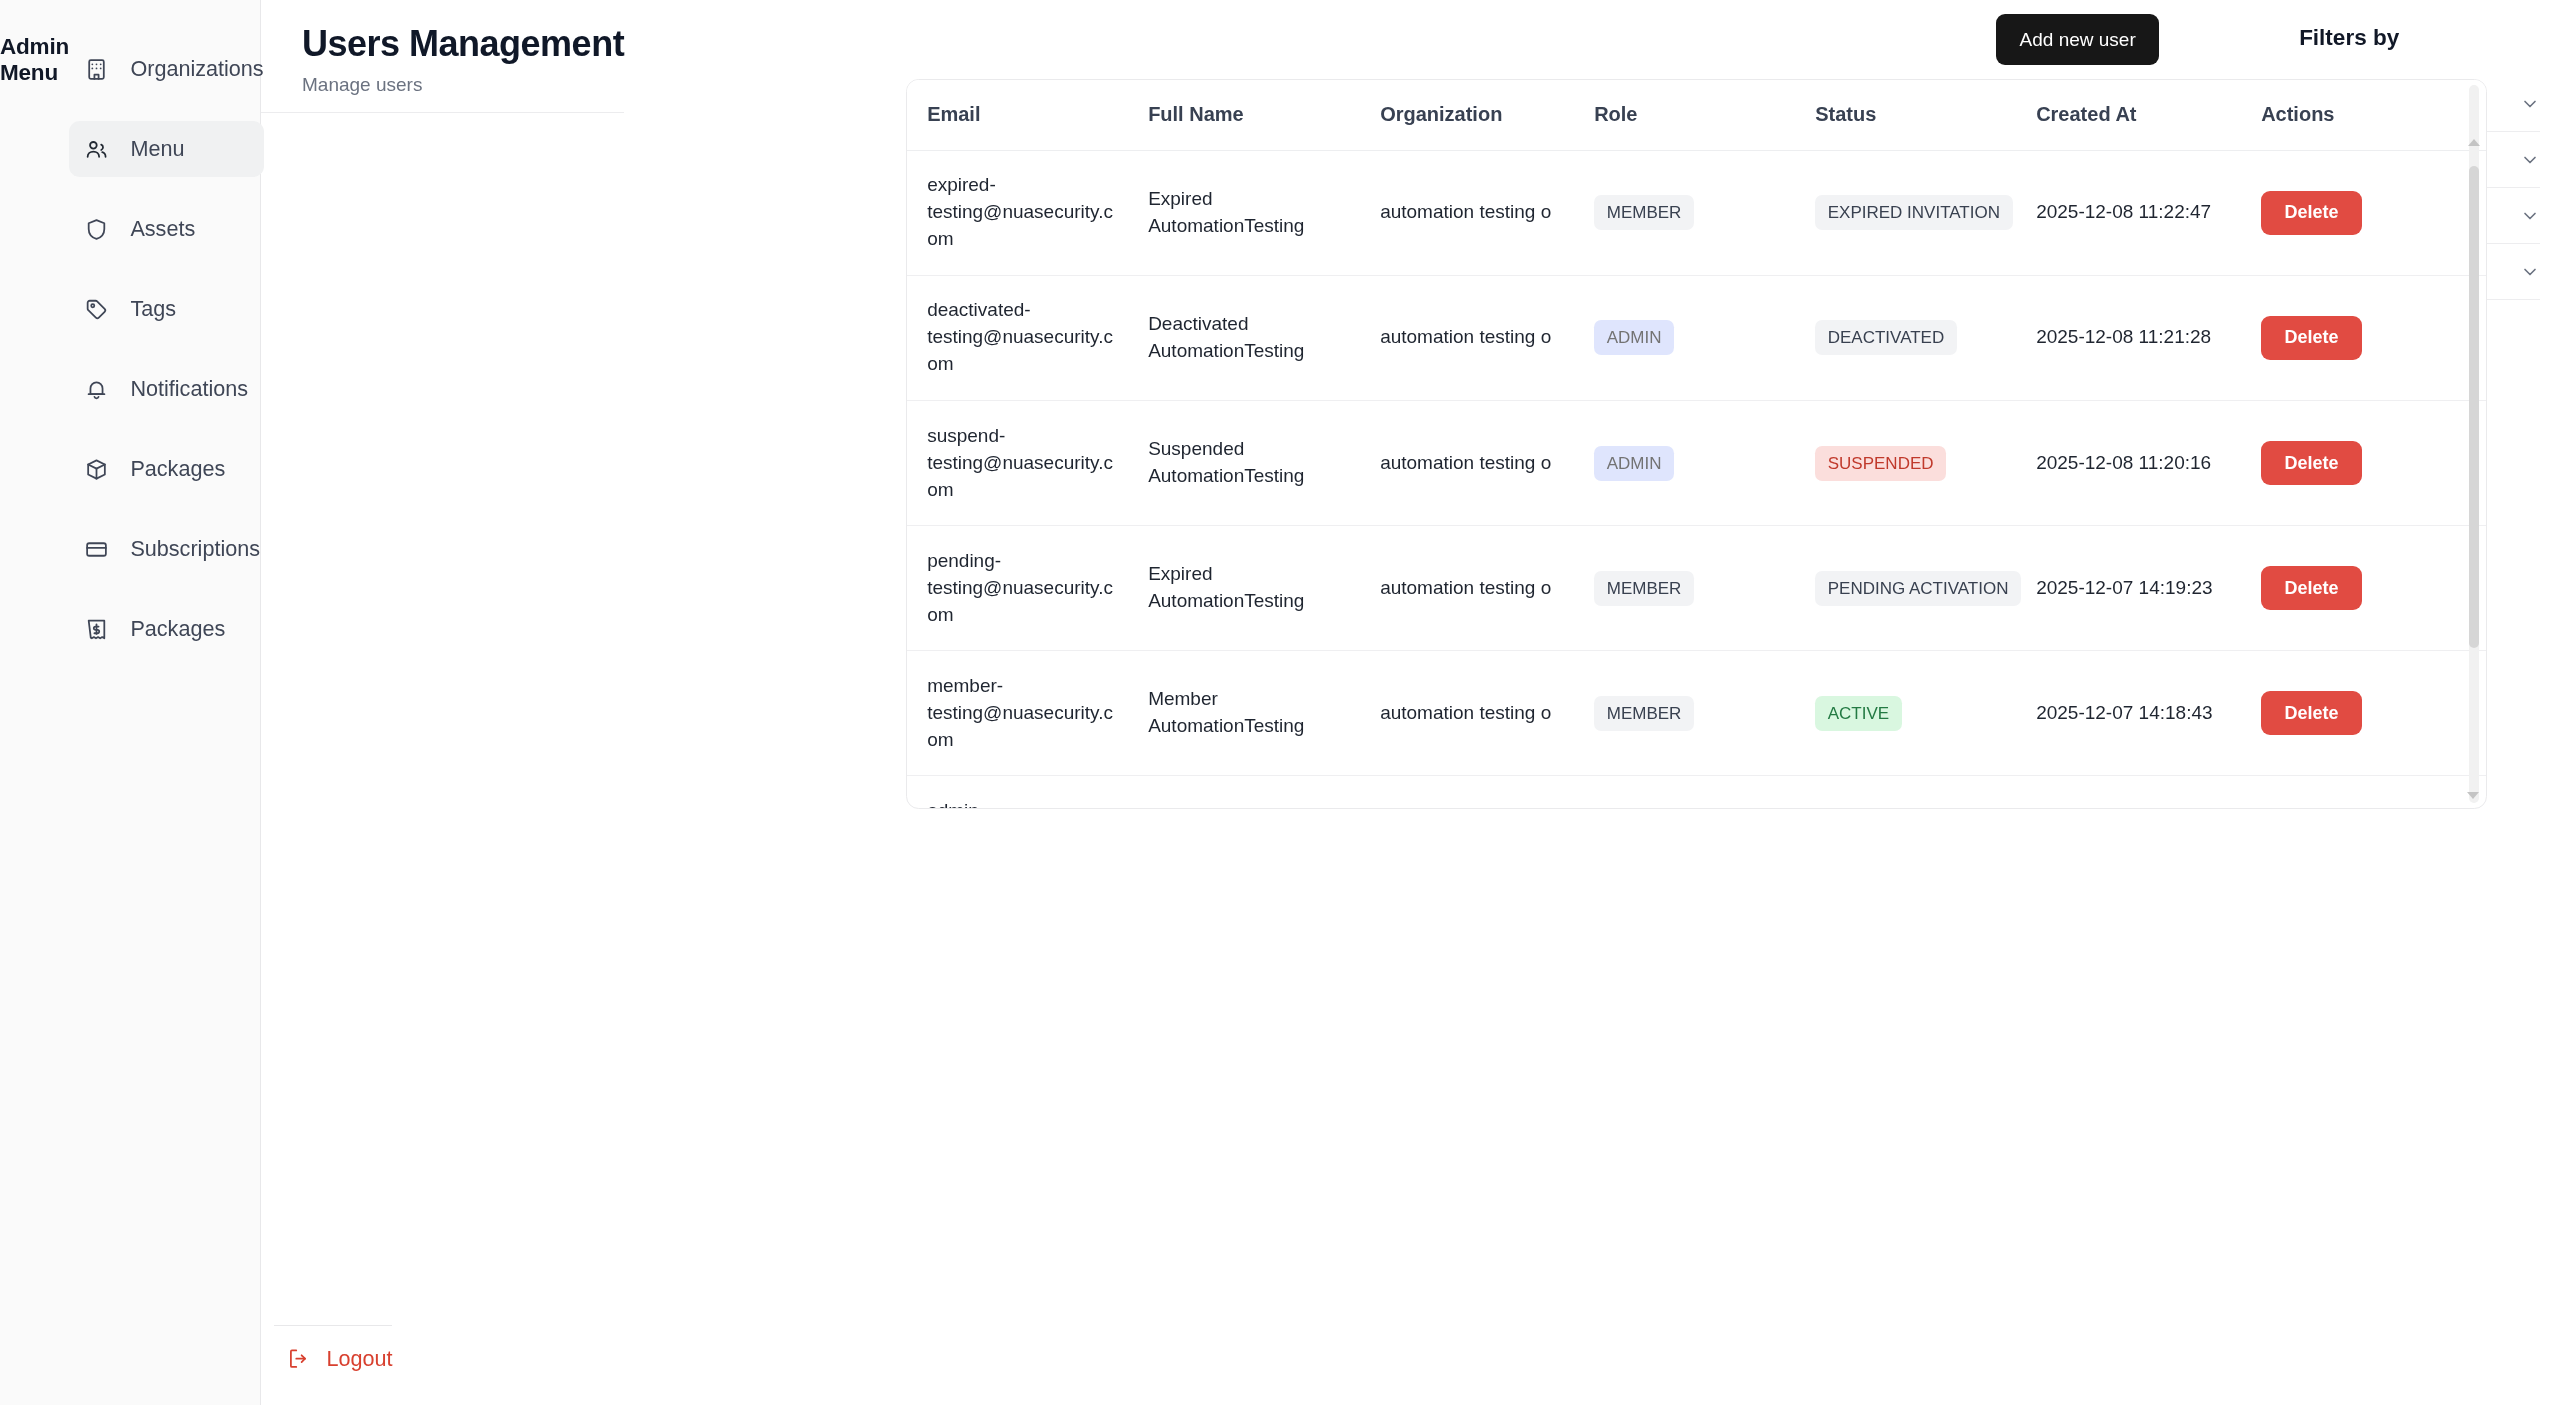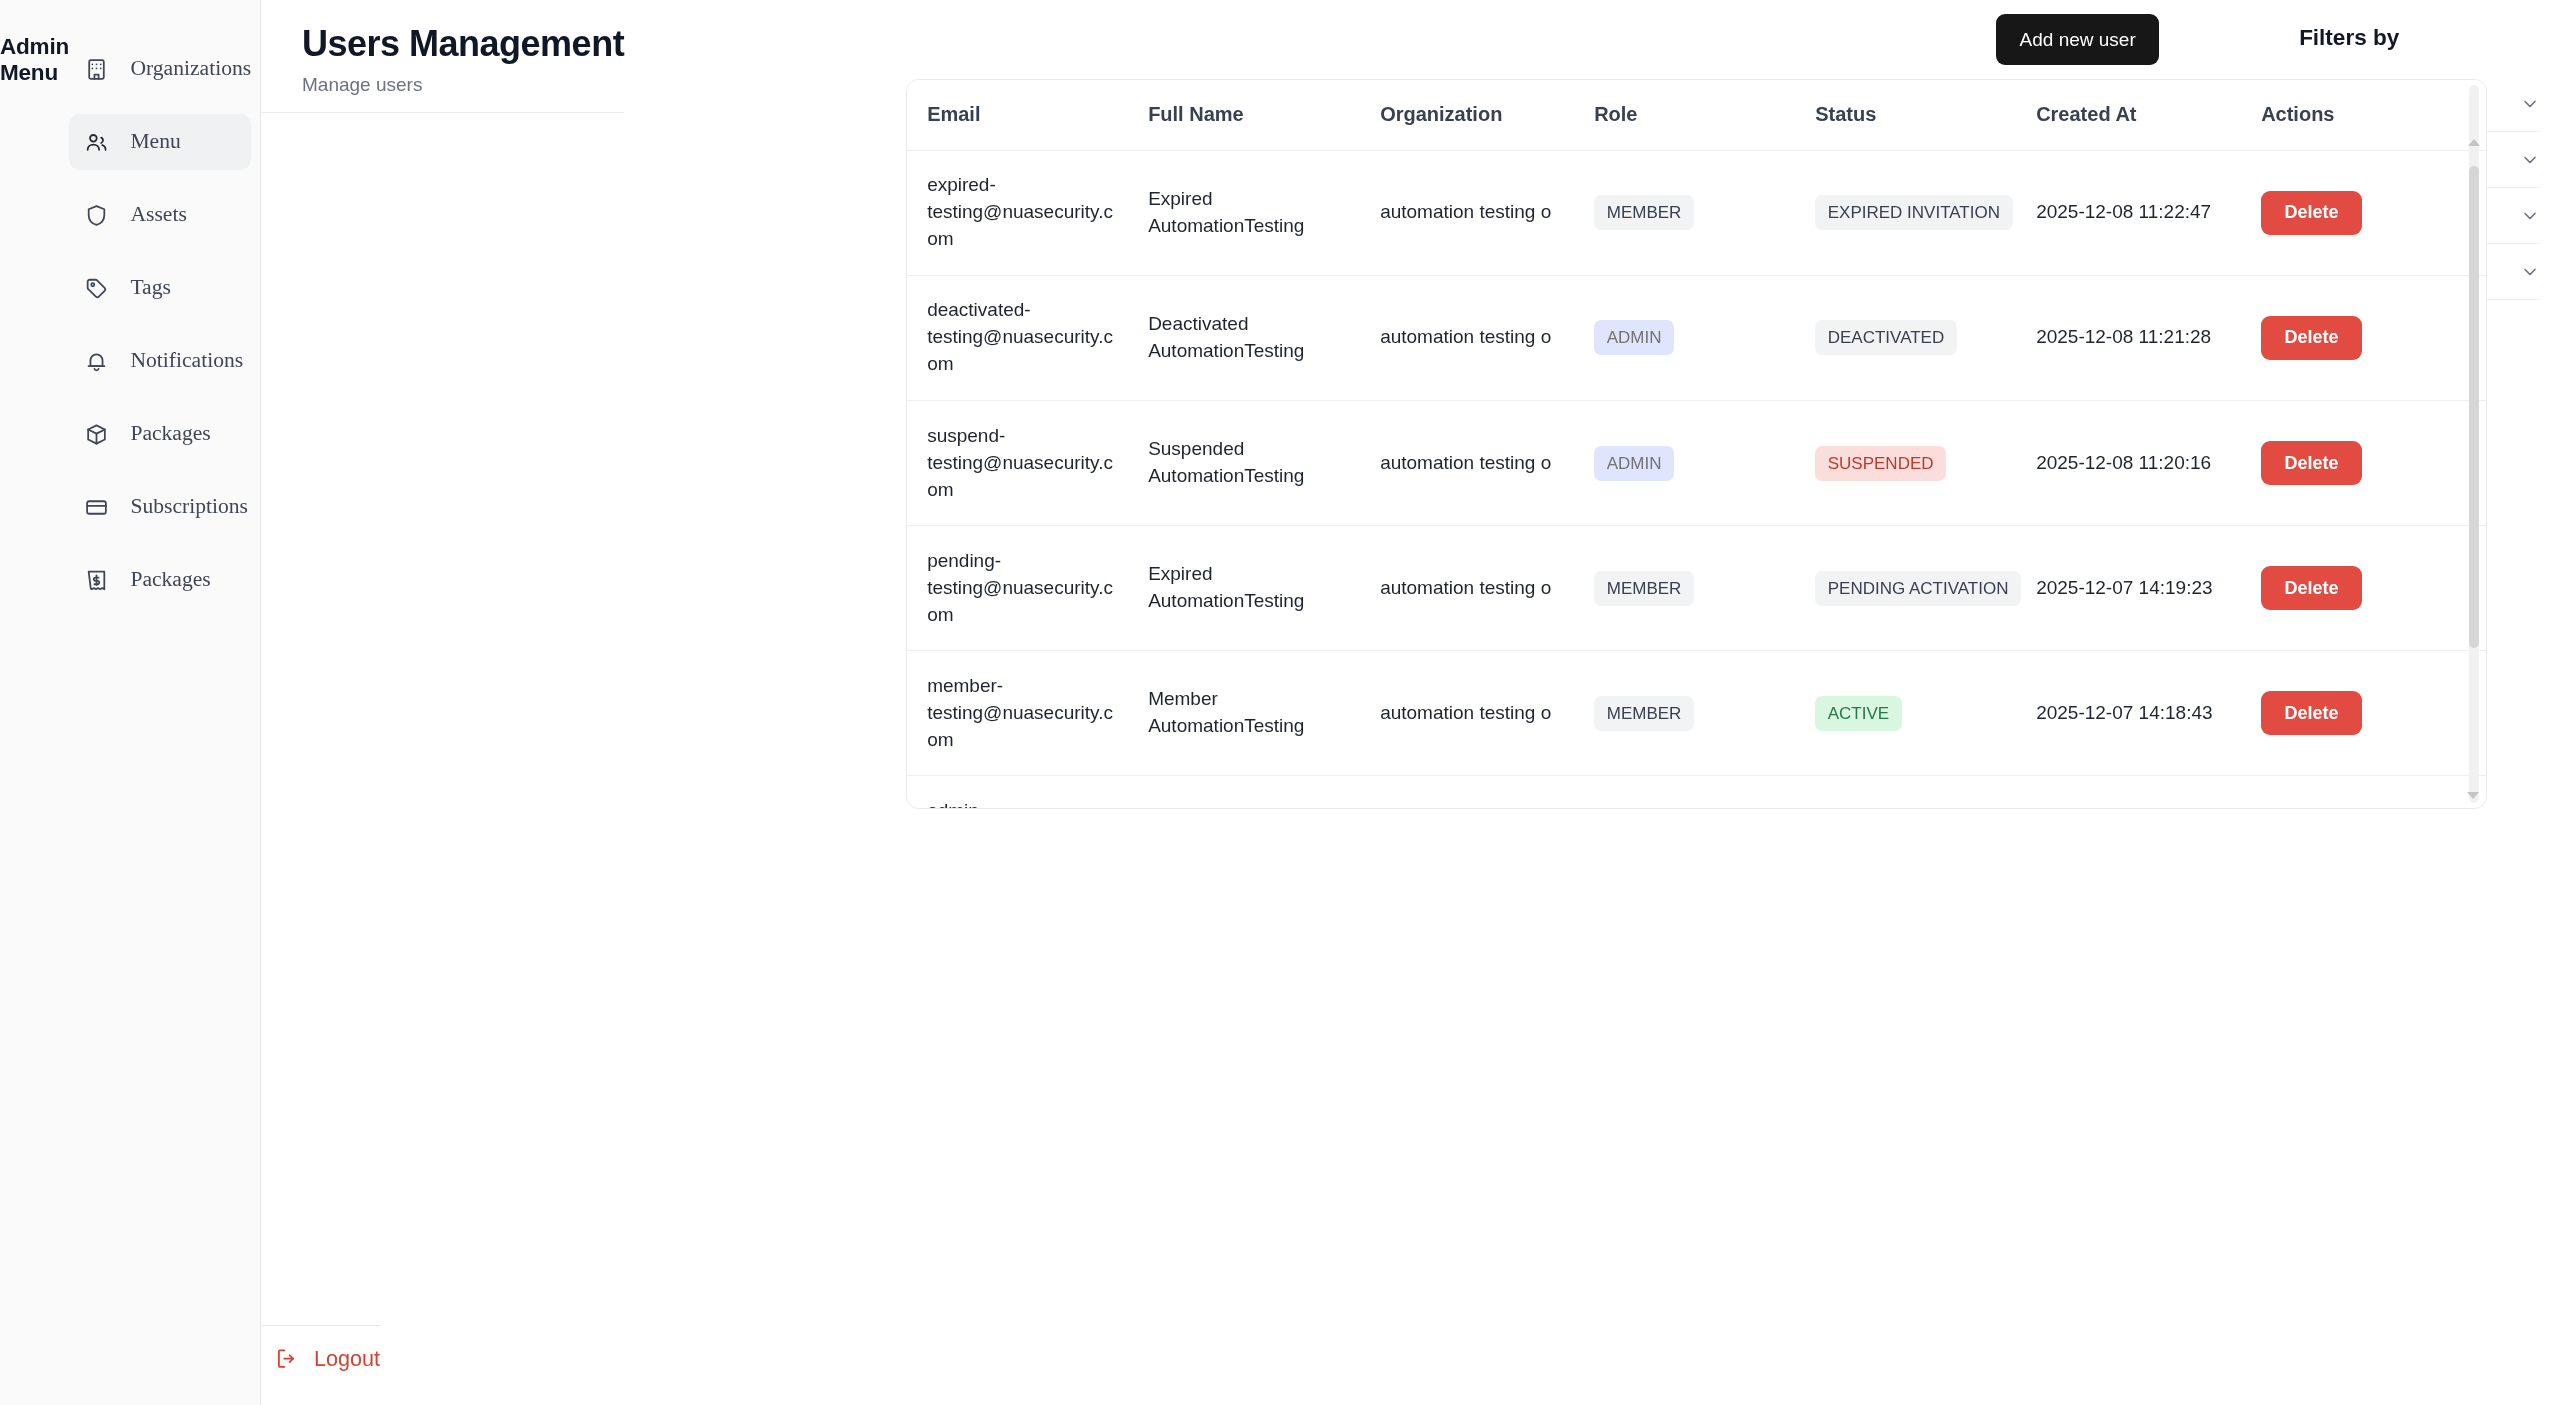--- a/index.html
+++ b/index.html
@@ -18,21 +18,21 @@
     background: #fafafa;
     border-right: 0.9px solid #e8e8ea;
     display: flex; flex-direction: row;
     position: relative;
   }
   .sidebar-title {
     font-size: 22.5px; font-weight: 700; color: #111827;
     padding: 34px 0 0 0; margin-left: 0px;
     letter-spacing: -0.2px;
   }
-  .sidebar-nav { margin-top: 41px; display: flex; flex-direction: column; gap: 17px; padding-right: 10.8px; font-family: Liberation Serif, serif; }
+  .sidebar-nav { margin-top: 41px; display: flex; flex-direction: column; gap: 24px; padding-right: 10.8px; }
   .nav-item {
     display: flex; align-items: center; gap: 20px;
     height: 56px; padding-left: 14.4px;
     border-radius: 10.8px;
     color: #3f4656; font-size: 21.6px;
     cursor: pointer;
   }
   .nav-item.active { background: #f0f1f2; }
   .nav-icon { width: 27px; height: 27px; display: flex; align-items: center; justify-content: center; flex: none; }
   .nav-icon svg { width: 25px; height: 25px; display:block; }

